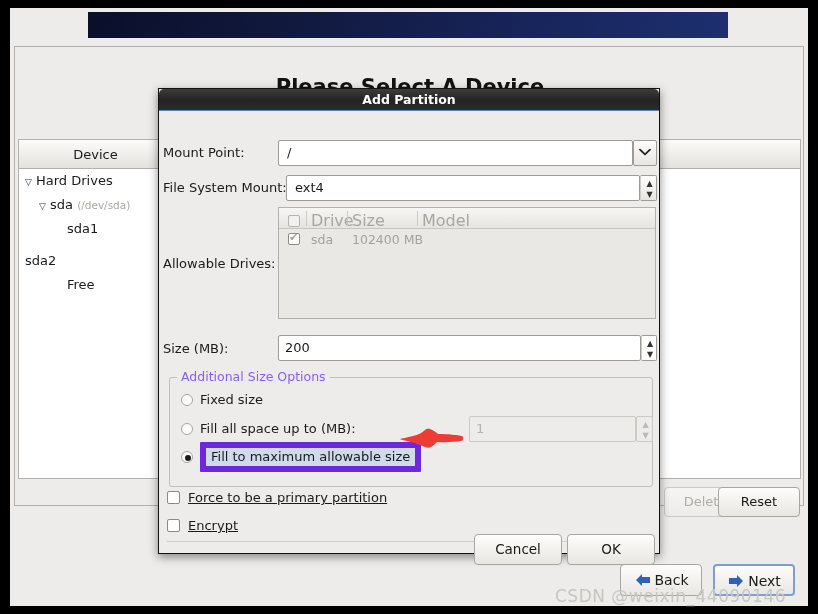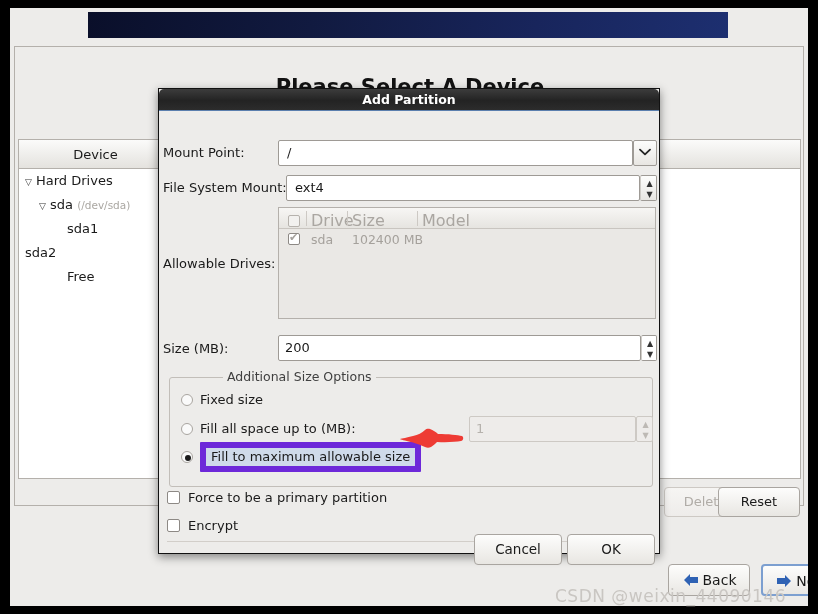--- a/index.html
+++ b/index.html
@@ -100,21 +100,21 @@
     background: linear-gradient(#fdfdfc, #e8e6e2);
     font-size: 13px;
     color: #1a1a1a;
     line-height: 28px;
     text-align: center;
   }
   .gbtn.disabled { color: #b0aca7; background: linear-gradient(#f6f5f3, #eeecea); border-color: #cdc9c4; }
   #bottom-nav {
     position: absolute;
     left: 0; top: 548px;
-    width: 700px; height: 46px; margin-left: 48px;
+    width: 700px; height: 46px;
   }
   .navbtn {
     position: absolute;
     height: 32px;
     border: 1px solid #a9a5a0;
     border-radius: 4px;
     background: linear-gradient(#fdfdfc, #e9e7e3);
     font-size: 14px;
     color: #1a1a1a;
     line-height: 30px;
@@ -241,22 +241,21 @@
     width: 484px; height: 110px;
     border: 1px solid #c2beb9;
     border-radius: 3px;
   }
   #grp-legend {
     position: absolute;
     left: 18px; top: 258px;
     background: #edecea;
     padding: 0 4px;
     font-size: 12.5px;
-    color: #404040;
-    margin-left: 46px;
+    color: #8b5cf6;
   }
   .radio-row { position: absolute; font-size: 13px; color: #1a1a1a; }
   .rdo {
     display: inline-block;
     width: 12px; height: 12px;
     border: 1px solid #a9a5a0;
     border-radius: 50%;
     background: #fafafa;
     position: relative;
     vertical-align: -2px;
@@ -269,21 +268,21 @@
     width: 6px; height: 6px;
     border-radius: 50%;
     background: #1a1a1a;
   }
   .focus-hl {
     background: #cfdaea;
     border: 6px solid #6d28d9;
     padding: 1px 5px 2px 5px;
     border-radius: 1px;
   }
-  .chk-row { position: absolute; font-size: 13px; color: #1a1a1a; }
+  .chk-row { position: absolute; font-size: 13px; color: #1a1a1a; text-decoration: underline; }
   .chk {
     display: inline-block;
     width: 13px; height: 13px;
     border: 1px solid #8d8985;
     background: #fff;
     border-radius: 2px;
     vertical-align: -2px;
     margin-right: 8px;
   }
   #dlg-sep {
@@ -341,21 +340,21 @@
         <div class="tree-row" style="padding-left:6px;">
           <span class="tw">▽</span><span>Hard Drives</span>
         </div>
         <div class="tree-row" style="padding-left:20px;">
           <span class="tw">▽</span><span>sda</span>
           <span class="tree-sub">(/dev/sda)</span>
         </div>
         <div class="tree-row" style="padding-left:48px;">
           <span>sda1</span>
         </div>
-        <div class="tree-row" style="">
+        <div class="tree-row" style="margin-top:8px;">
           <span>sda2</span>
         </div>
         <div class="tree-row" style="padding-left:48px;">
           <span>Free</span>
         </div>
       </div>
 
       <div id="right-table">
         <div id="right-table-head"></div>
       </div>

